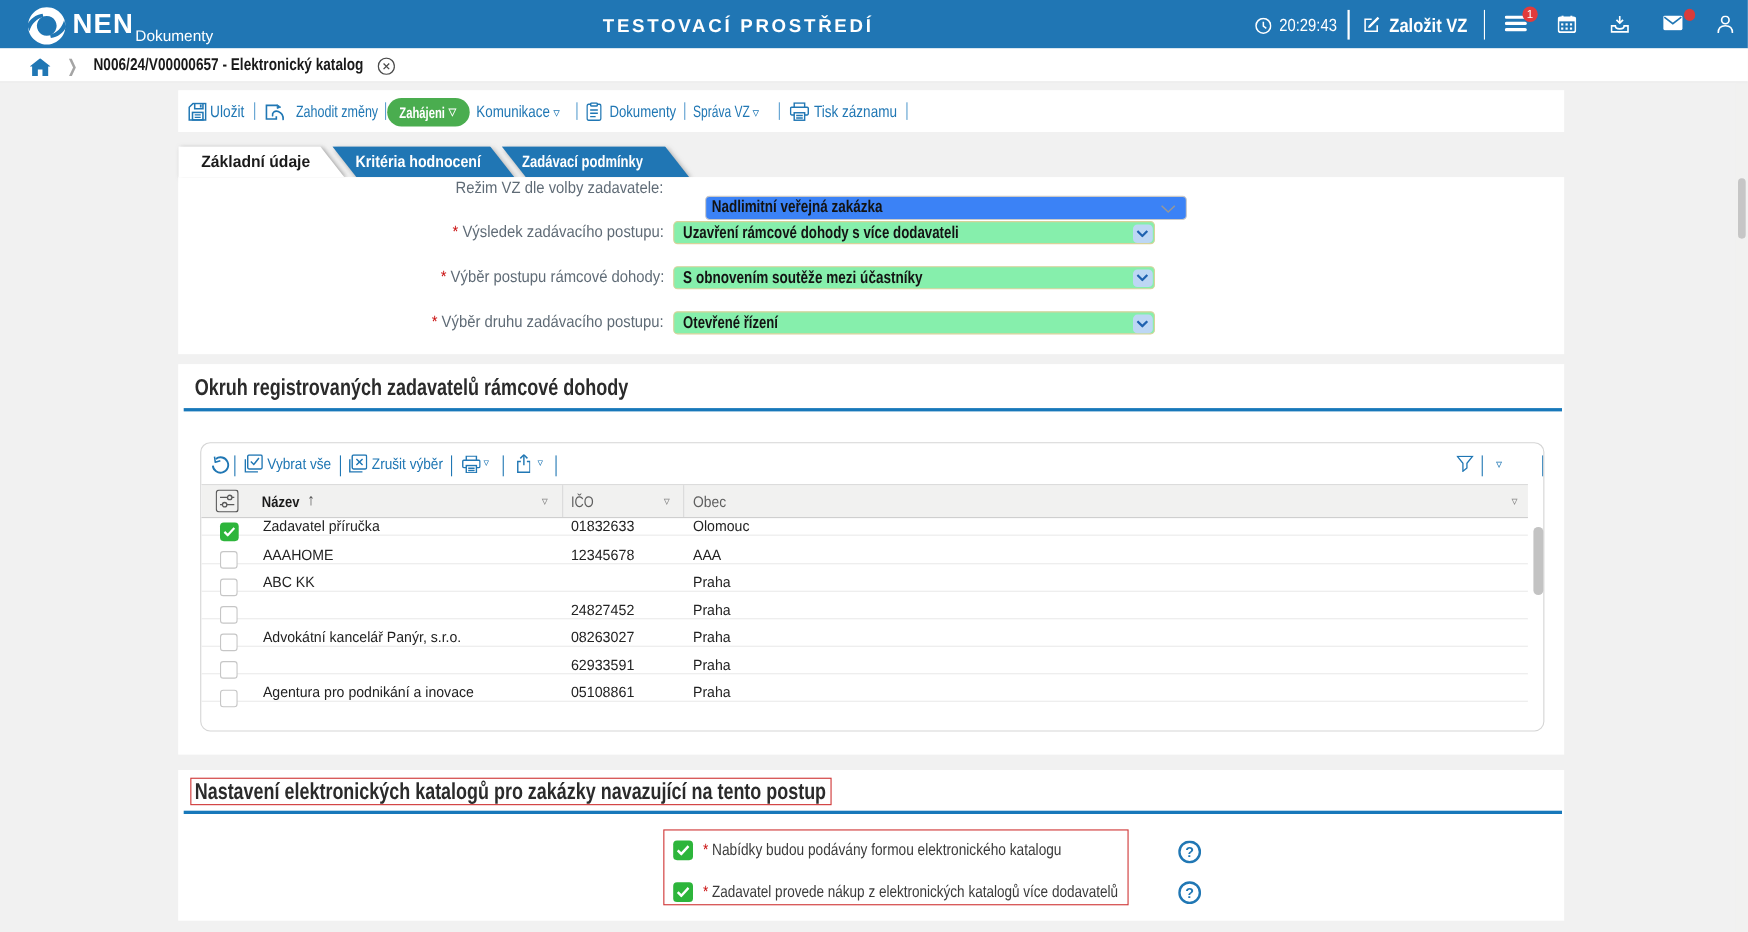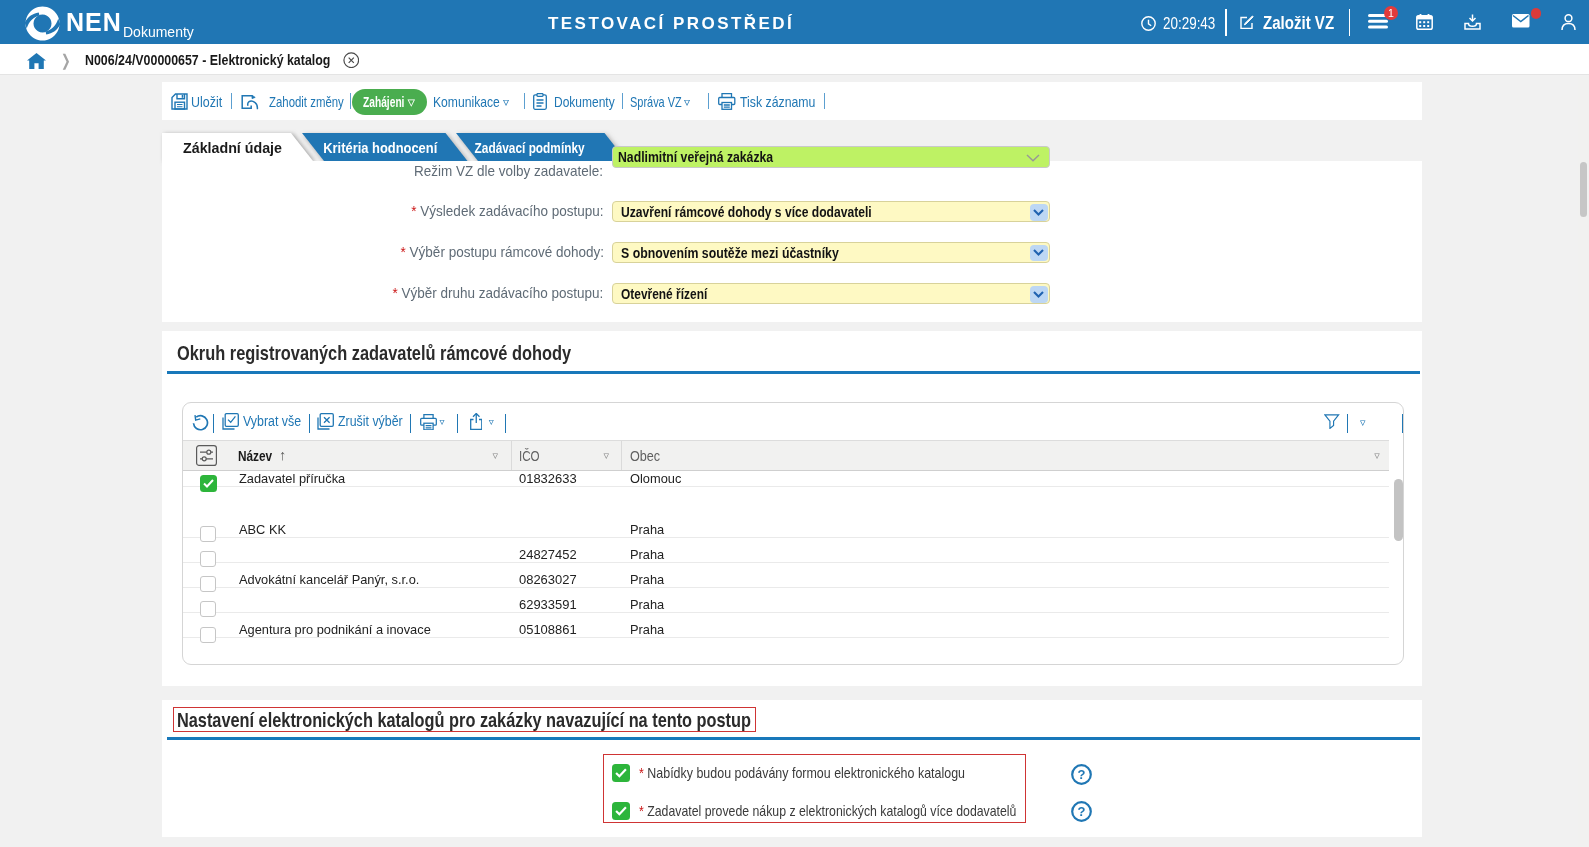--- a/index.html
+++ b/index.html
@@ -11,21 +11,21 @@
   .txr { display:inline-block; transform-origin:100% 50%; white-space:nowrap; }
   .card { position:absolute; background:#fff; left:162px; width:1260px; }
   
   .tabsh { position:absolute; top:133px; height:28px; filter:drop-shadow(2px 2px 2.5px rgba(80,80,80,.5)); }
   .tab { position:absolute; top:0; height:28px; font-size:15px; font-weight:bold; display:flex; align-items:center; justify-content:center; }
   .btab { background:#2076b4; color:#fff; clip-path:polygon(0 0, calc(100% - 22px) 0, 100% 100%, 22px 100%); }
   
   .flabel { position:absolute; left:162px; width:441.5px; text-align:right; font-size:15px; color:#5f6b76; height:20px; line-height:20px; }
   .req { color:#cb1515; }
   .ffield { position:absolute; left:612px; width:438px; height:21px; border-radius:4px; font-weight:bold; font-size:15.5px; color:#131313; line-height:20px; padding-left:8px; }
-  .yellow { background:#fef9c3; border:1px solid #d8d29a; }
+  .yellow { background:#86efac; border:1px solid #d8d29a; }
   .combtn { position:absolute; right:1.5px; top:2px; width:18px; height:16.5px; background:#bdd7f4; border-radius:4px; display:flex; align-items:center; justify-content:center; }
   
   .sech { position:absolute; font-size:21px; font-weight:bold; color:#2b2b2b; }
   .bluerule { position:absolute; left:167px; width:1253px; height:3px; background:#1878ba; }
   
   #tbox { position:absolute; left:182px; top:402px; width:1222px; height:263px; border:1px solid #d5d5d5; border-radius:9px; background:#fff; overflow:hidden; }
   .thead { position:absolute; left:0; top:37px; width:1206px; height:31px; background:#f1f1f0; border-top:1px solid #dcdcdc; border-bottom:1px solid #cfcfcf; }
   .trow { position:absolute; left:0; width:1206px; height:16px; border-bottom:1px solid #eaeaea; font-size:13.5px; color:#222; }
   .cell { position:absolute; top:0; height:100%; display:flex; align-items:center; }
   .cb { position:absolute; left:17px; top:4.5px; width:16px; height:16px; border:1px solid #c6c6c6; border-radius:3px; background:#fff; }
@@ -193,21 +193,21 @@
     </div>
 </div>
 <div class="tabsh" style="left:456px;width:170.5px;">
   <div class="tab btab" style="left:0;width:170.5px;padding-right:23px;">
       <span class="tx" style="transform:scaleX(0.79);transform-origin:50% 50%;">Zadávací podmínky</span>
     </div>
 </div>
 
 <div class="card" style="top:161px;height:161px;"></div>
 <div class="flabel" style="top:161px;"><span class="txr" style="transform:scaleX(0.9);">Režim VZ dle volby zadavatele:</span></div>
-<div class="ffield" style="top:146px;background:#bef264;border:1px solid #c9c9c9;height:21.5px;padding-left:4.5px;"><span class="tx" style="transform:scaleX(0.79);">Nadlimitní veřejná zakázka</span>
+<div class="ffield" style="top:178px;background:#3b82f6;border:1px solid #c9c9c9;height:21.5px;padding-left:4.5px;margin-left:29px;"><span class="tx" style="transform:scaleX(0.79);">Nadlimitní veřejná zakázka</span>
   <svg class="abs" style="left:413px;top:6.5px;" width="14" height="8" viewBox="0 0 14 8" fill="none" stroke="#979797" stroke-width="1.4">
       <path d="M1 1 L7 6.7 L13 1"></path>
     </svg>
 </div>
 <div class="flabel" style="top:201px;"><span class="txr" style="transform:scaleX(0.9);"><span class="req">*&nbsp;</span>Výsledek zadávacího postupu:</span></div>
 <div class="ffield yellow" style="top:201px;"><span class="tx" style="transform:scaleX(0.78);">Uzavření rámcové dohody s více dodavateli</span>
   <span class="combtn">
       <svg width="11" height="7" viewBox="0 0 11 7" fill="none" stroke="#1f62b0" stroke-width="2.1">
         <path d="M1 1 L5.5 5.5 L10 1"></path>
       </svg>
@@ -321,20 +321,32 @@
       <div class="cell" style="left:56px;">
         <span class="tx" style="transform:scaleX(0.95);">Zadavatel příručka</span>
       </div>
       <div class="cell" style="left:336.4px;">
         <span class="tx" style="transform:scaleX(0.96);">01832633</span>
       </div>
       <div class="cell" style="left:447.3px;">
         <span class="tx" style="transform:scaleX(0.95);">Olomouc</span>
       </div>
     </div>
+  <div class="trow" style="top:93.5px;">
+      <span class="cb"></span>
+      <div class="cell" style="left:56px;">
+        <span class="tx" style="transform:scaleX(0.95);">AAAHOME</span>
+      </div>
+      <div class="cell" style="left:336.4px;">
+        <span class="tx" style="transform:scaleX(0.96);">12345678</span>
+      </div>
+      <div class="cell" style="left:447.3px;">
+        <span class="tx" style="transform:scaleX(0.95);">AAA</span>
+      </div>
+    </div>
   <div class="trow" style="top:118.6px;">
       <span class="cb"></span>
       <div class="cell" style="left:56px;">
         <span class="tx" style="transform:scaleX(0.95);">ABC KK</span>
       </div>
       <div class="cell" style="left:447.3px;">
         <span class="tx" style="transform:scaleX(0.95);">Praha</span>
       </div>
     </div>
   <div class="trow" style="top:143.7px;">

